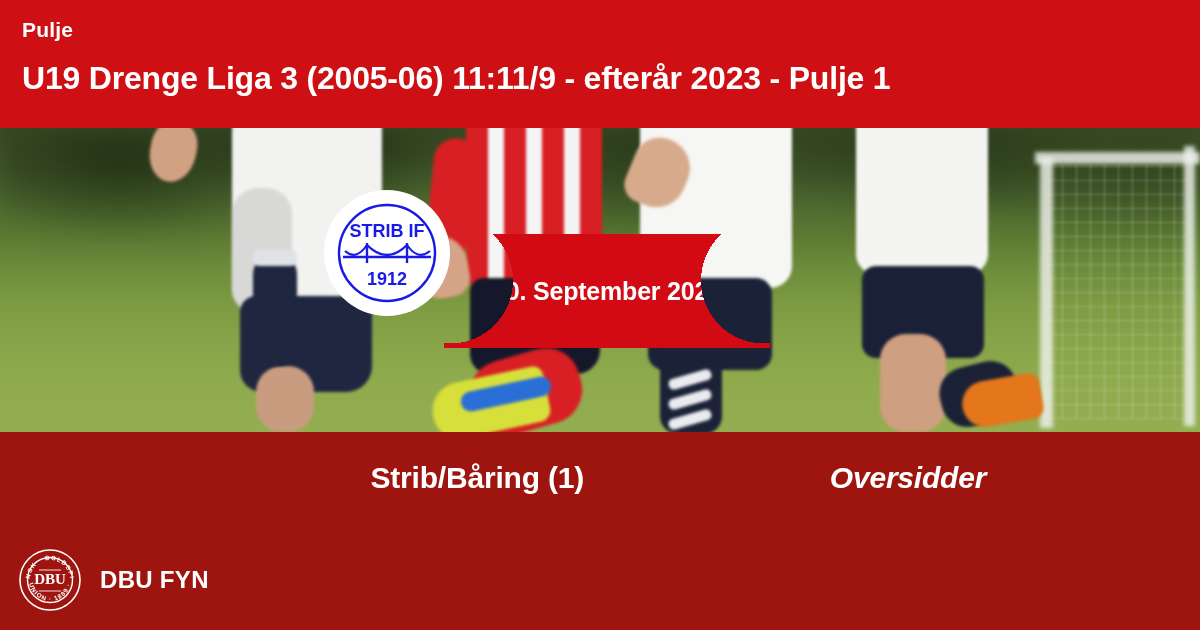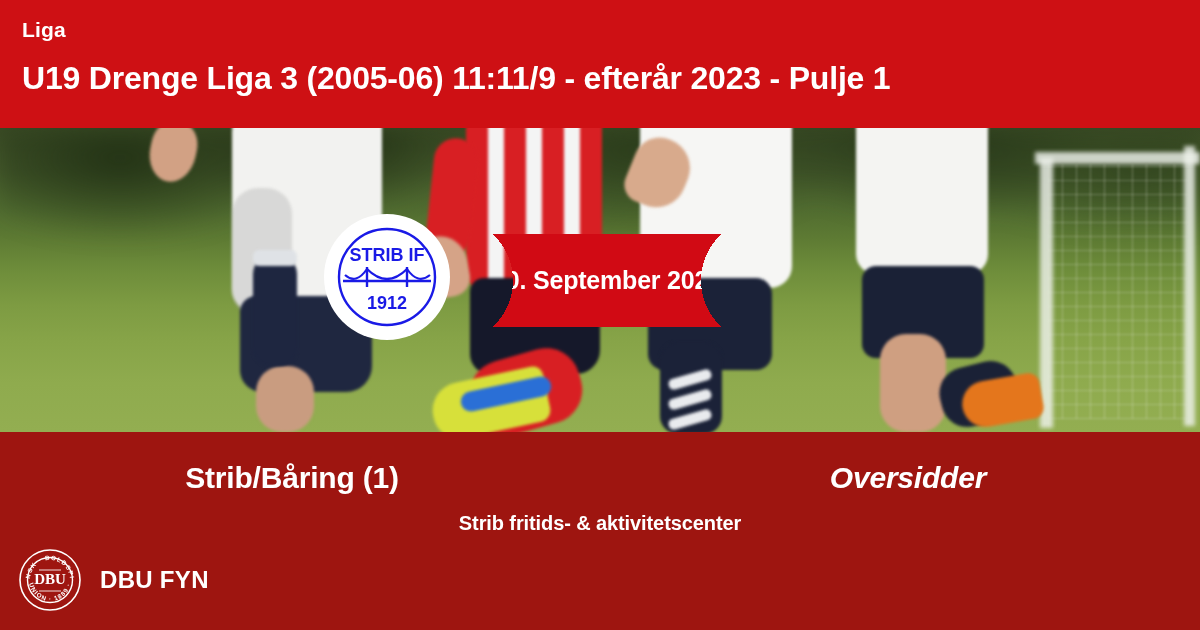--- a/index.html
+++ b/index.html
@@ -150,29 +150,29 @@
     position: absolute;
     width: 126px;
     height: 126px;
     border-radius: 50%;
     background: #ffffff;
     display: flex;
     align-items: center;
     justify-content: center;
     z-index: 4;
   }
-  .badge-home { left: 324px; top: 86px; }
+  .badge-home { left: 324px; top: 62px; }
   .badge-away { left: 762px; top: 79px; }
 
   .date-band {
     position: absolute;
     left: 444px;
     top: 106px;
     width: 326px;
-    height: 93px;
+    height: 114px;
     background: #d10a14;
     z-index: 3;
     display: flex;
     flex-direction: column;
     align-items: center;
     justify-content: center;
     
     -webkit-mask-image:
       radial-gradient(circle 63px at 6px 46.5px, transparent 63px, #000 63px),
       radial-gradient(circle 63px at 320px 46.5px, transparent 63px, #000 63px);
@@ -219,21 +219,21 @@
   }
   .team {
     width: 50%;
     text-align: center;
     color: #ffffff;
     font-size: 30px;
     font-weight: bold;
     letter-spacing: -0.2px;
     line-height: 1.2;
   }
-  .team-home { padding-right: 16px; }
+  .team-home { padding-right: 16px; text-align: right; }
   .team-away { padding-left: 16px; font-style: italic; }
 
   .venue {
     position: absolute;
     left: 0;
     top: 80px;
     width: 1200px;
     text-align: center;
     color: #ffffff;
     font-size: 20px;
@@ -256,21 +256,21 @@
     font-weight: bold;
     letter-spacing: 0.3px;
   }
 </style>
 </head>
 <body>
 
 <div id="poster">
 
   <div class="header">
-    <div class="header-kicker">Liga</div>
+    <div class="header-kicker">Pulje</div>
     <div class="header-title">U19 Drenge Liga 3 (2005-06) 11:11/9 - efterår 2023 - Pulje 1</div>
   </div>
 
   <div class="photo">
     <div class="photo-layer bg-field"></div>
     <div class="photo-layer bg-trees"></div>
 
     <div class="goal-post goal-v1"></div>
     <div class="goal-post goal-v2"></div>
     <div class="goal-post goal-h1"></div>
@@ -326,21 +326,20 @@
       </svg>
     </div>
 
   </div>
 
   <div class="bottom">
     <div class="teams">
       <div class="team team-home">Strib/Båring (1)</div>
       <div class="team team-away">Oversidder</div>
     </div>
-    <div class="venue">Strib fritids- &amp; aktivitetscenter</div>
   </div>
 
   <div class="footer">
     <svg class="dbu-seal" viewBox="0 0 64 64">
       <circle cx="32" cy="32" r="30" fill="none" stroke="#ffffff" stroke-width="1.6"></circle>
       <circle cx="32" cy="32" r="22.5" fill="none" stroke="#ffffff" stroke-width="1.4"></circle>
       <defs>
         <path id="seal-top" d="M12 32 A20 20 0 0 1 52 32"></path>
         <path id="seal-bottom" d="M11 32 A21 21 0 0 0 53 32"></path>
       </defs>

